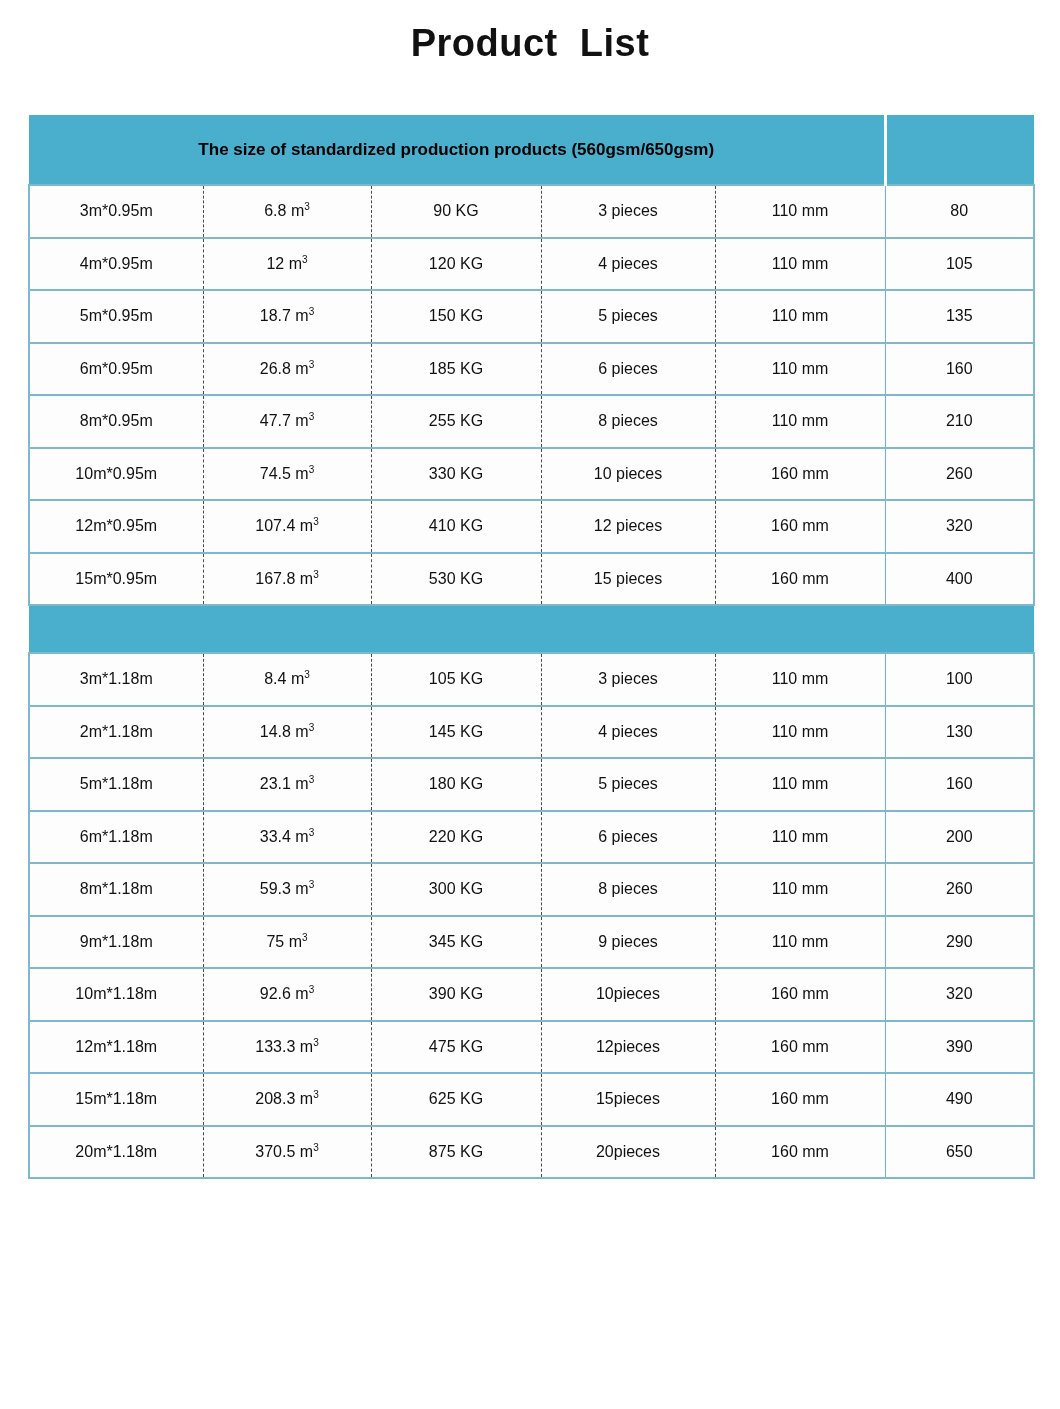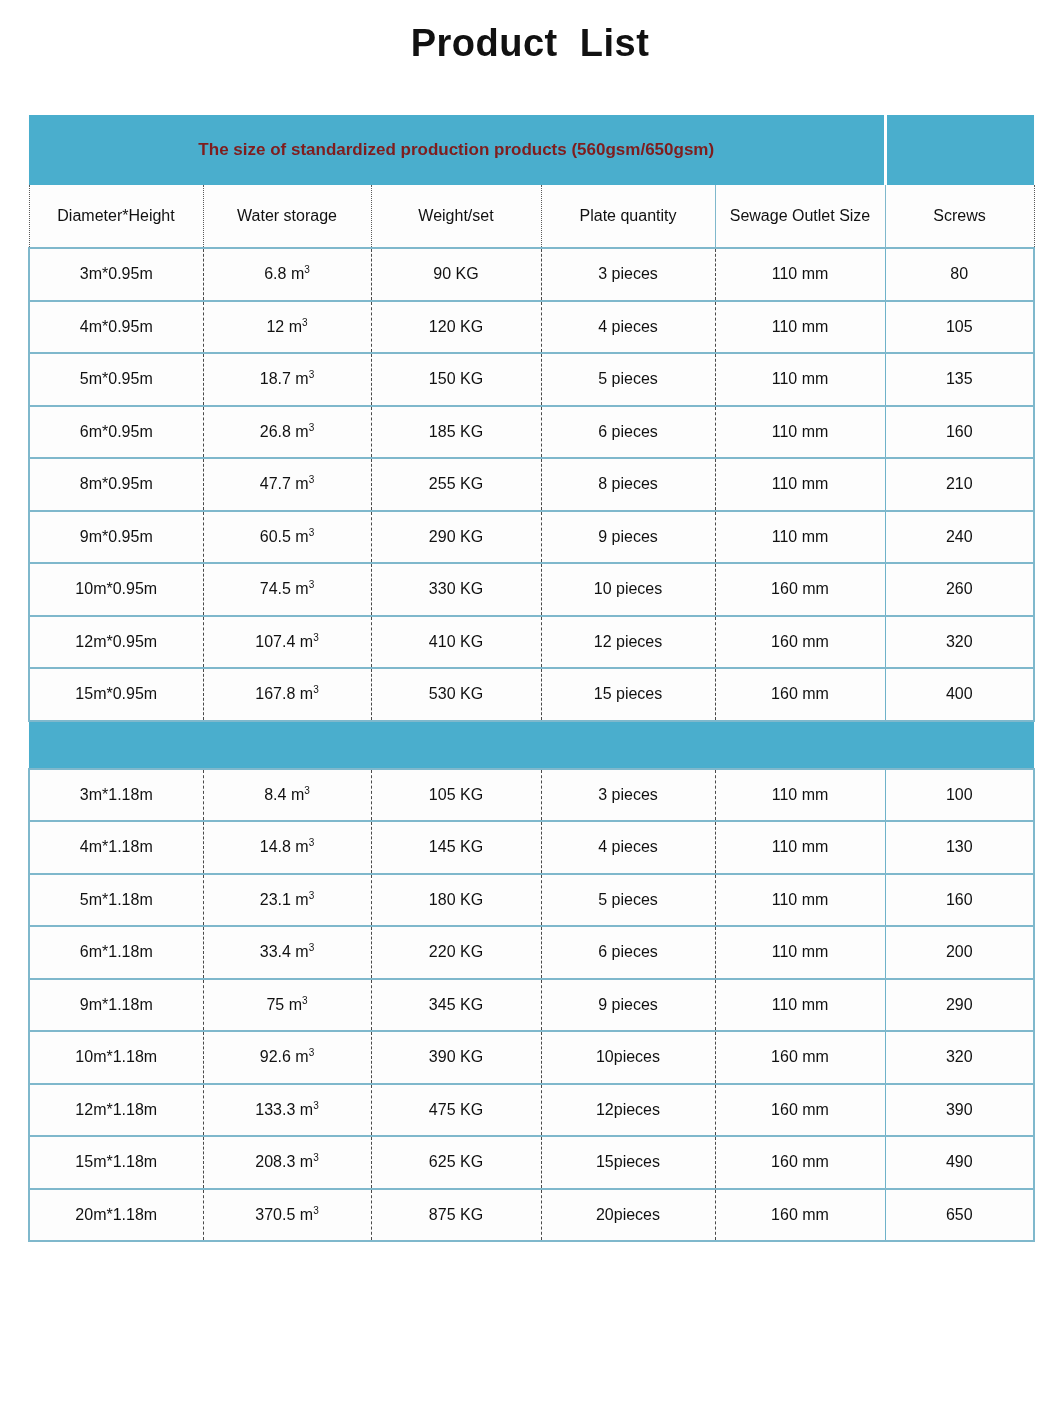--- a/index.html
+++ b/index.html
@@ -60,21 +60,21 @@
   table.spec-table col.c6 { width: 149px; }
 
   
   tr.banner-row td {
     background: #4aaecd;
     height: 70px;
     padding: 0 10px;
     vertical-align: middle;
   }
   tr.banner-row td.banner-main {
-    color: #7f1d1d;
+    color: #000000;
     font-size: 17px;
     font-weight: bold;
     text-align: center;
     border-right: 3px solid #ffffff;
   }
   tr.banner-row td.banner-pad {
     border: none;
   }
 
   
@@ -160,28 +160,20 @@
           <col class="c3">
         <col class="c4">
           <col class="c5">
           <col class="c6">
       </colgroup>
       <tbody>
         <tr class="banner-row">
           <td class="banner-main" colspan="5">The size of standardized production products (560gsm/650gsm)</td>
           <td class="banner-pad"></td>
         </tr>
-        <tr class="head-row">
-          <td class="first-col">Diameter*Height</td>
-          <td>Water storage</td>
-          <td>Weight/set</td>
-          <td>Plate quantity</td>
-          <td class="sew-col">Sewage Outlet Size</td>
-          <td class="last-col">Screws</td>
-        </tr>
       <tr class="data-row first-of-section">
             <td class="first-col">3m*0.95m</td>
             <td class="unit-cell">6.8 m<sup class="cube">3</sup></td>
             <td>90 KG</td>
             <td>3 pieces</td>
             <td class="sew-col">110 mm</td>
             <td class="last-col">80</td>
           </tr>
           <tr class="data-row">
             <td class="first-col">4m*0.95m</td>
@@ -209,28 +201,20 @@
           </tr>
           <tr class="data-row">
             <td class="first-col">8m*0.95m</td>
             <td class="unit-cell">47.7 m<sup class="cube">3</sup></td>
             <td>255 KG</td>
             <td>8 pieces</td>
             <td class="sew-col">110 mm</td>
             <td class="last-col">210</td>
           </tr>
           <tr class="data-row">
-            <td class="first-col">9m*0.95m</td>
-            <td class="unit-cell">60.5 m<sup class="cube">3</sup></td>
-            <td>290 KG</td>
-            <td>9 pieces</td>
-            <td class="sew-col">110 mm</td>
-            <td class="last-col">240</td>
-          </tr>
-          <tr class="data-row">
             <td class="first-col">10m*0.95m</td>
             <td class="unit-cell">74.5 m<sup class="cube">3</sup></td>
             <td>330 KG</td>
             <td>10 pieces</td>
             <td class="sew-col">160 mm</td>
             <td class="last-col">260</td>
           </tr>
           <tr class="data-row">
             <td class="first-col">12m*0.95m</td>
             <td class="unit-cell">107.4 m<sup class="cube">3</sup></td>
@@ -252,21 +236,21 @@
           </tr>
           <tr class="data-row first-of-section">
             <td class="first-col">3m*1.18m</td>
             <td class="unit-cell">8.4 m<sup class="cube">3</sup></td>
             <td>105 KG</td>
             <td>3 pieces</td>
             <td class="sew-col">110 mm</td>
             <td class="last-col">100</td>
           </tr>
           <tr class="data-row">
-            <td class="first-col">4m*1.18m</td>
+            <td class="first-col">2m*1.18m</td>
             <td class="unit-cell">14.8 m<sup class="cube">3</sup></td>
             <td>145 KG</td>
             <td>4 pieces</td>
             <td class="sew-col">110 mm</td>
             <td class="last-col">130</td>
           </tr>
           <tr class="data-row">
             <td class="first-col">5m*1.18m</td>
             <td class="unit-cell">23.1 m<sup class="cube">3</sup></td>
             <td>180 KG</td>
@@ -276,20 +260,28 @@
           </tr>
           <tr class="data-row">
             <td class="first-col">6m*1.18m</td>
             <td class="unit-cell">33.4 m<sup class="cube">3</sup></td>
             <td>220 KG</td>
             <td>6 pieces</td>
             <td class="sew-col">110 mm</td>
             <td class="last-col">200</td>
           </tr>
           <tr class="data-row">
+            <td class="first-col">8m*1.18m</td>
+            <td class="unit-cell">59.3 m<sup class="cube">3</sup></td>
+            <td>300 KG</td>
+            <td>8 pieces</td>
+            <td class="sew-col">110 mm</td>
+            <td class="last-col">260</td>
+          </tr>
+          <tr class="data-row">
             <td class="first-col">9m*1.18m</td>
             <td class="unit-cell">75 m<sup class="cube">3</sup></td>
             <td>345 KG</td>
             <td>9 pieces</td>
             <td class="sew-col">110 mm</td>
             <td class="last-col">290</td>
           </tr>
           <tr class="data-row">
             <td class="first-col">10m*1.18m</td>
             <td class="unit-cell">92.6 m<sup class="cube">3</sup></td>

